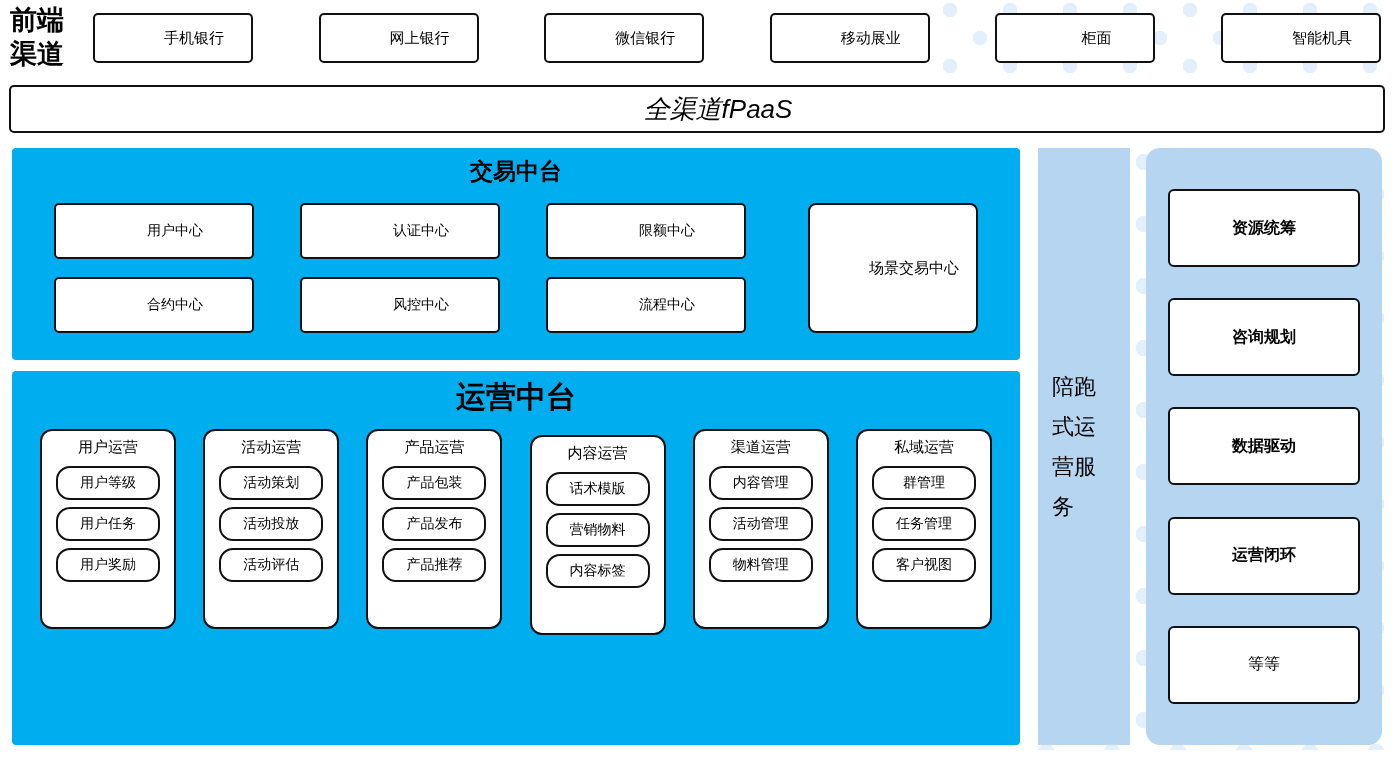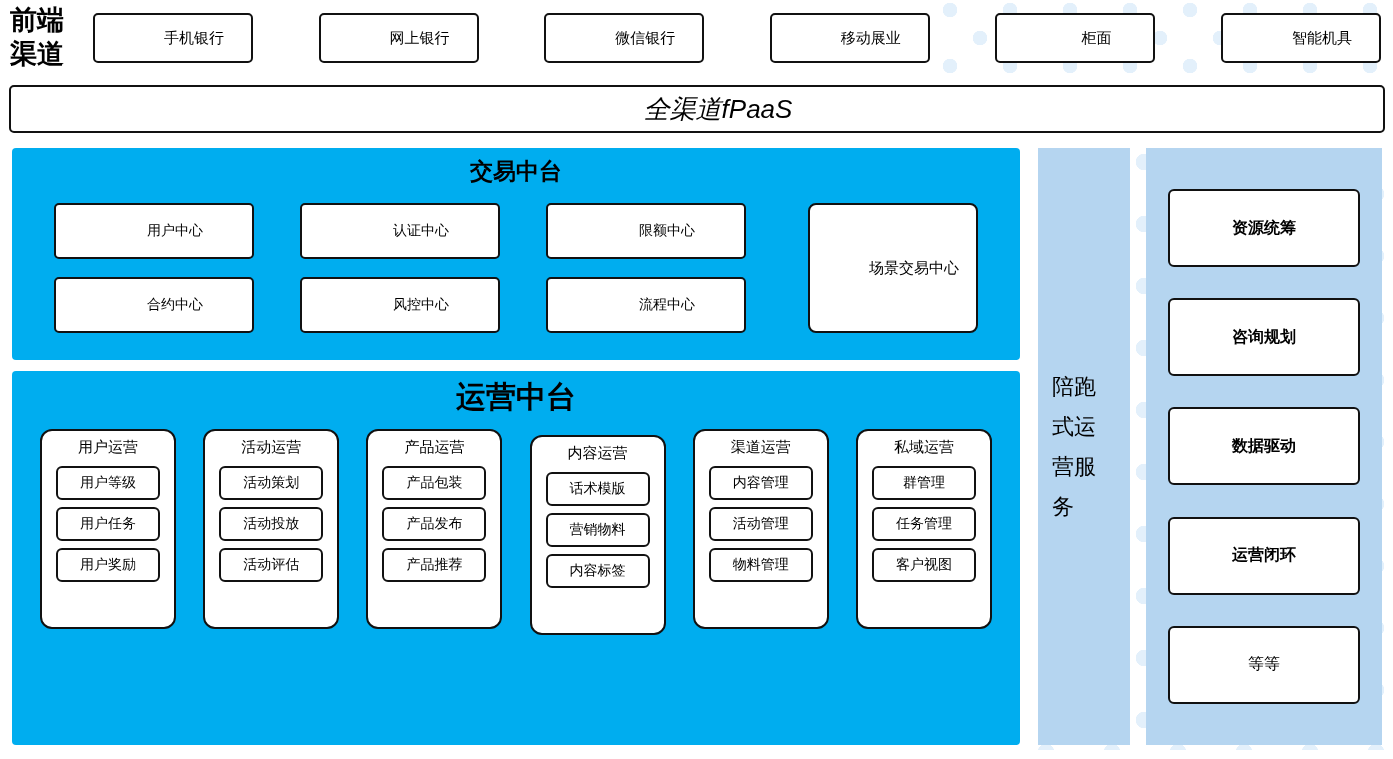--- a/index.html
+++ b/index.html
@@ -92,21 +92,21 @@
   .ops-col{
     width:136px;height:200px;
     background:#ffffff;border:2.5px solid #111;border-radius:12px;
     box-sizing:border-box;
     display:flex;flex-direction:column;align-items:center;
     padding-top:4px;gap:7px;
   }
   .ops-col-title{font-size:15px;color:#000;line-height:24px;height:24px;}
   .ops-item{
     width:104px;height:34px;font-size:14px;
-    background:#fff;border:2.5px solid #111;border-radius:6px;
+    background:#fff;border:2.5px solid #111;border-radius:14px;
     display:flex;align-items:center;justify-content:center;
     box-sizing:border-box;color:#000;
   }
   
   #ops-columns > div:nth-child(1){margin-top:0;}
   #ops-columns > div:nth-child(2){margin-top:0;}
   #ops-columns > div:nth-child(3){margin-top:0;}
   #ops-columns > div:nth-child(4){margin-top:6px;}
   #ops-columns > div:nth-child(5){margin-top:0;}
   #ops-columns > div:nth-child(6){margin-top:0;}
@@ -119,21 +119,21 @@
   }
   #service-band-text{
     font-size:22px;line-height:40px;color:#000;
     width:64px;text-align:left;word-break:break-all;
     font-weight:normal;
   }
 
   
   #service-cards{
     position:absolute;left:1146px;top:148px;width:236px;height:597px;
-    background:#b5d5f0;border-radius:0;
+    background:#b5d5f0;border-radius:14px;
     display:flex;flex-direction:column;align-items:center;
     justify-content:space-evenly;box-sizing:border-box;padding:10px 0;
   }
   .service-card{
     width:192px;height:78px;
     background:#fff;border:2.5px solid #111;border-radius:6px;
     display:flex;align-items:center;justify-content:center;
     font-size:16px;font-weight:bold;color:#000;box-sizing:border-box;
   }
   .service-card.plain{font-weight:normal;}

